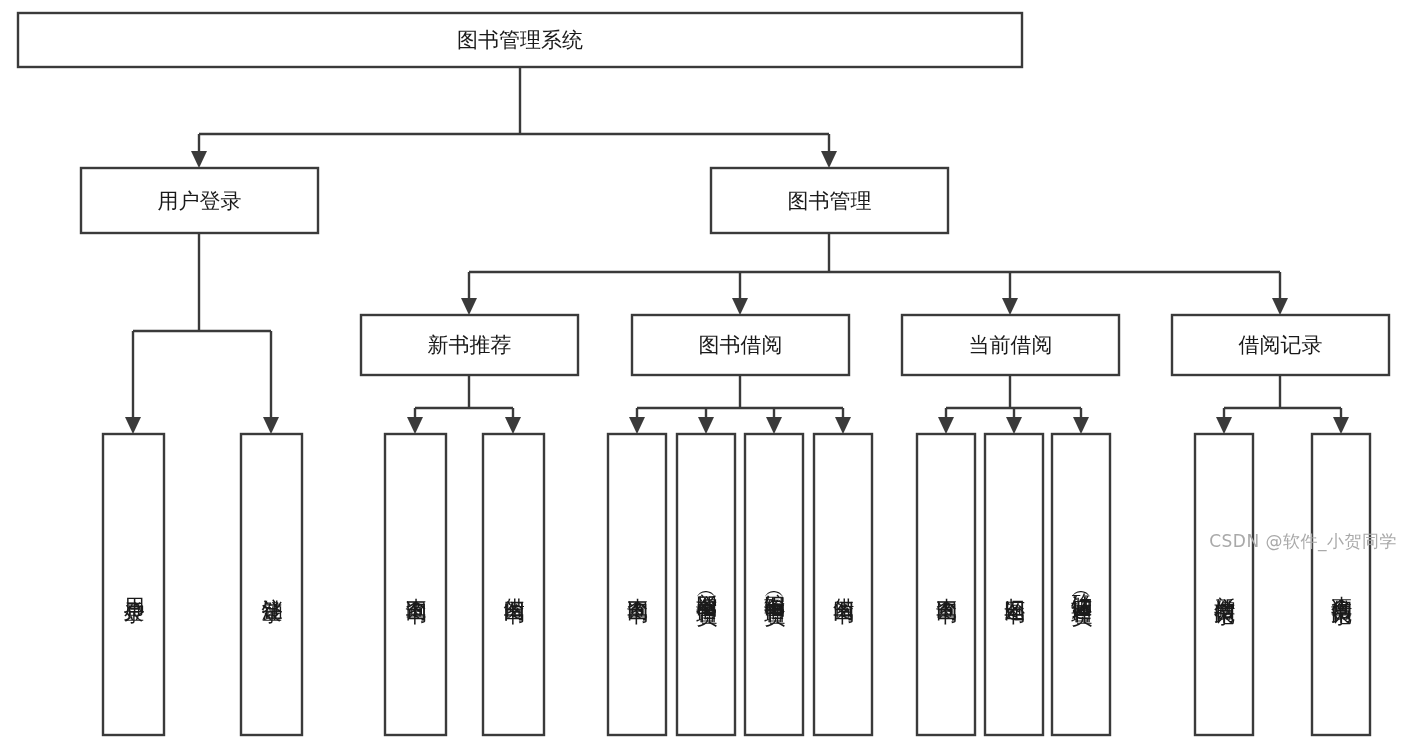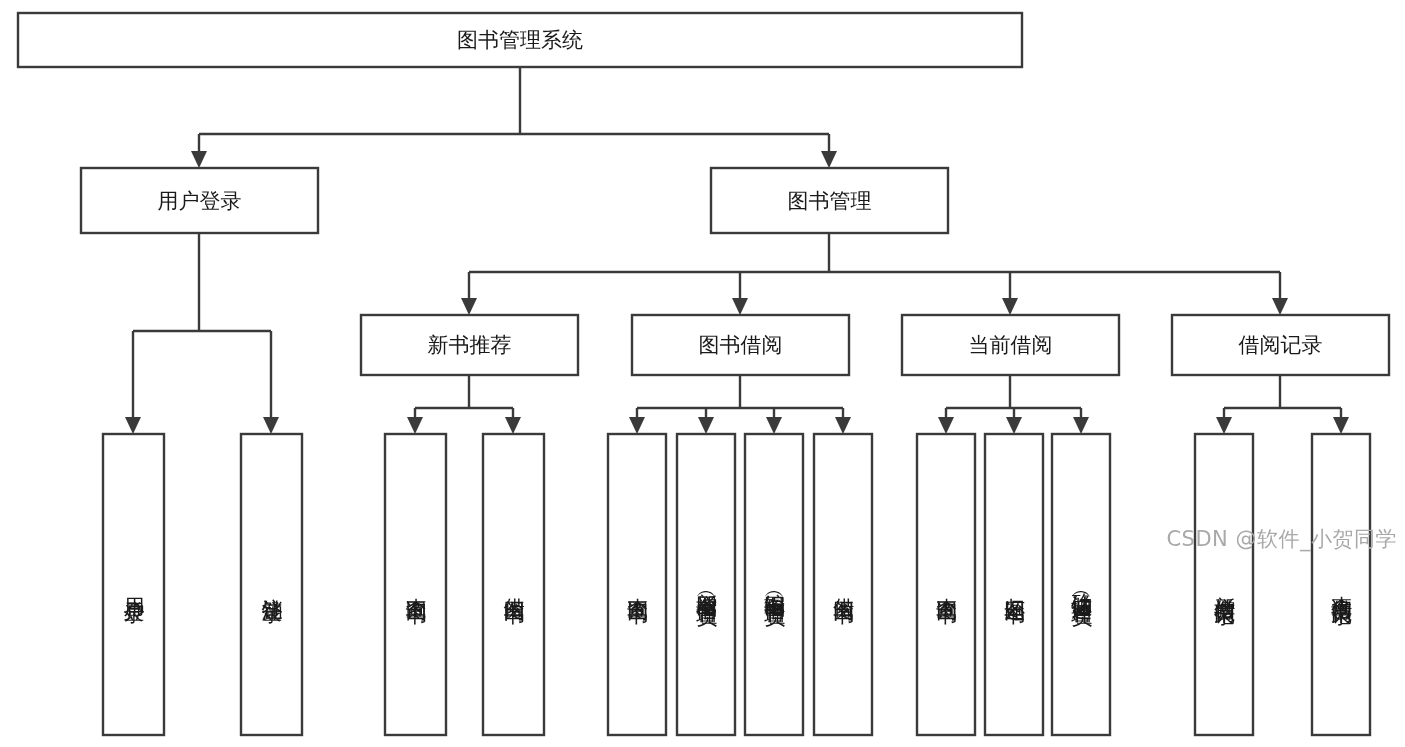--- a/index.html
+++ b/index.html
@@ -65,21 +65,21 @@
     justify-content: center;
     text-align: center;
     white-space: nowrap;
     pointer-events: none;
   }
   #watermark {
     position: absolute;
     right: 8px;
     bottom: 4px;
     font-family: "DejaVu Sans", "Liberation Sans", sans-serif;
-    font-size: 21px;
+    font-size: 17px;
     color: #a9a9a9;
     white-space: nowrap;
     letter-spacing: 0.5px;
   }
 </style>
 </head>
 <body>
 
 <div id="diagram-root">
   <svg class="canvas" viewBox="0 0 1405 747">

